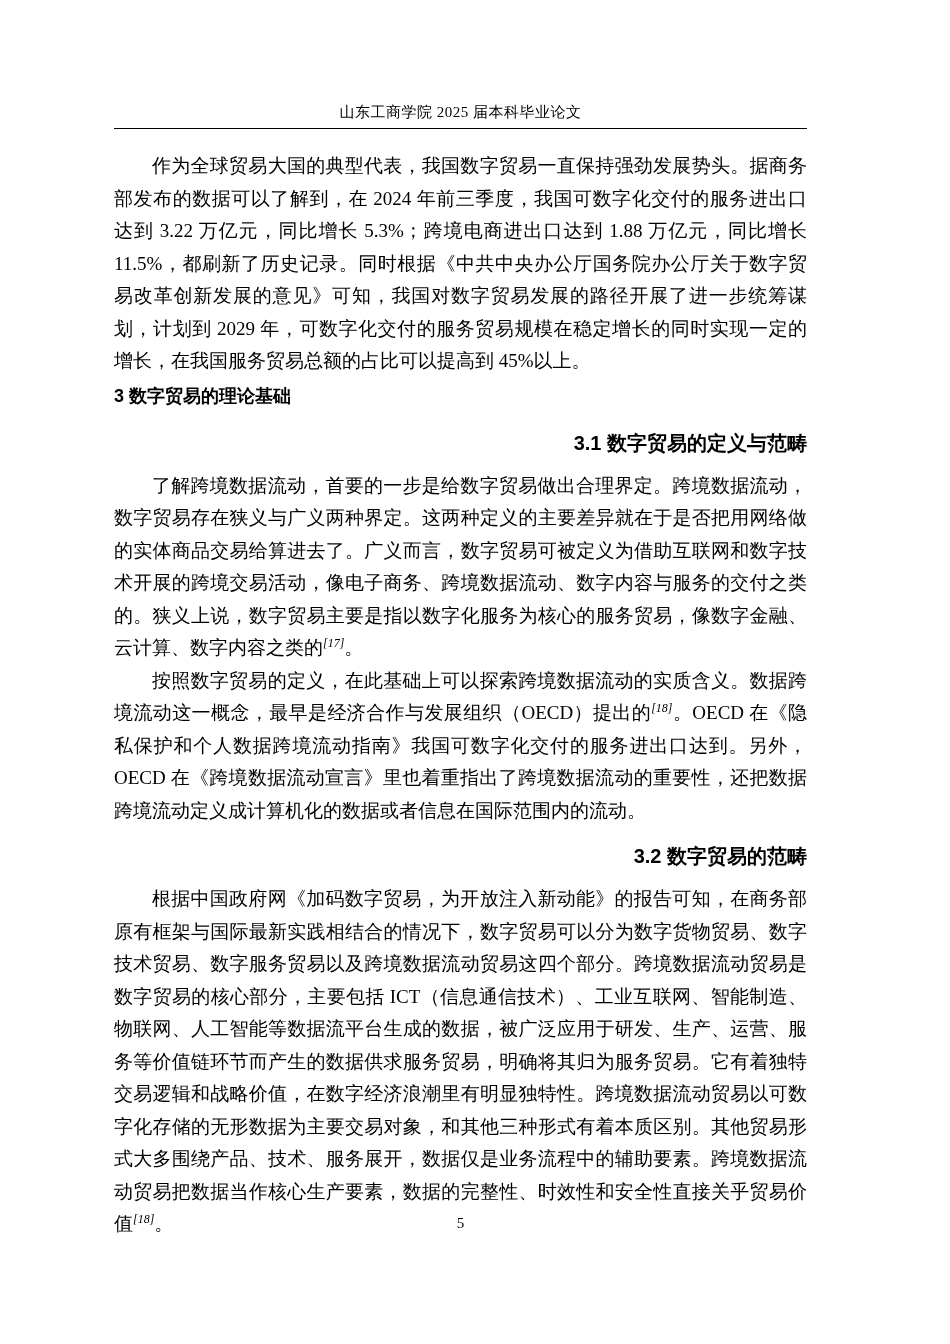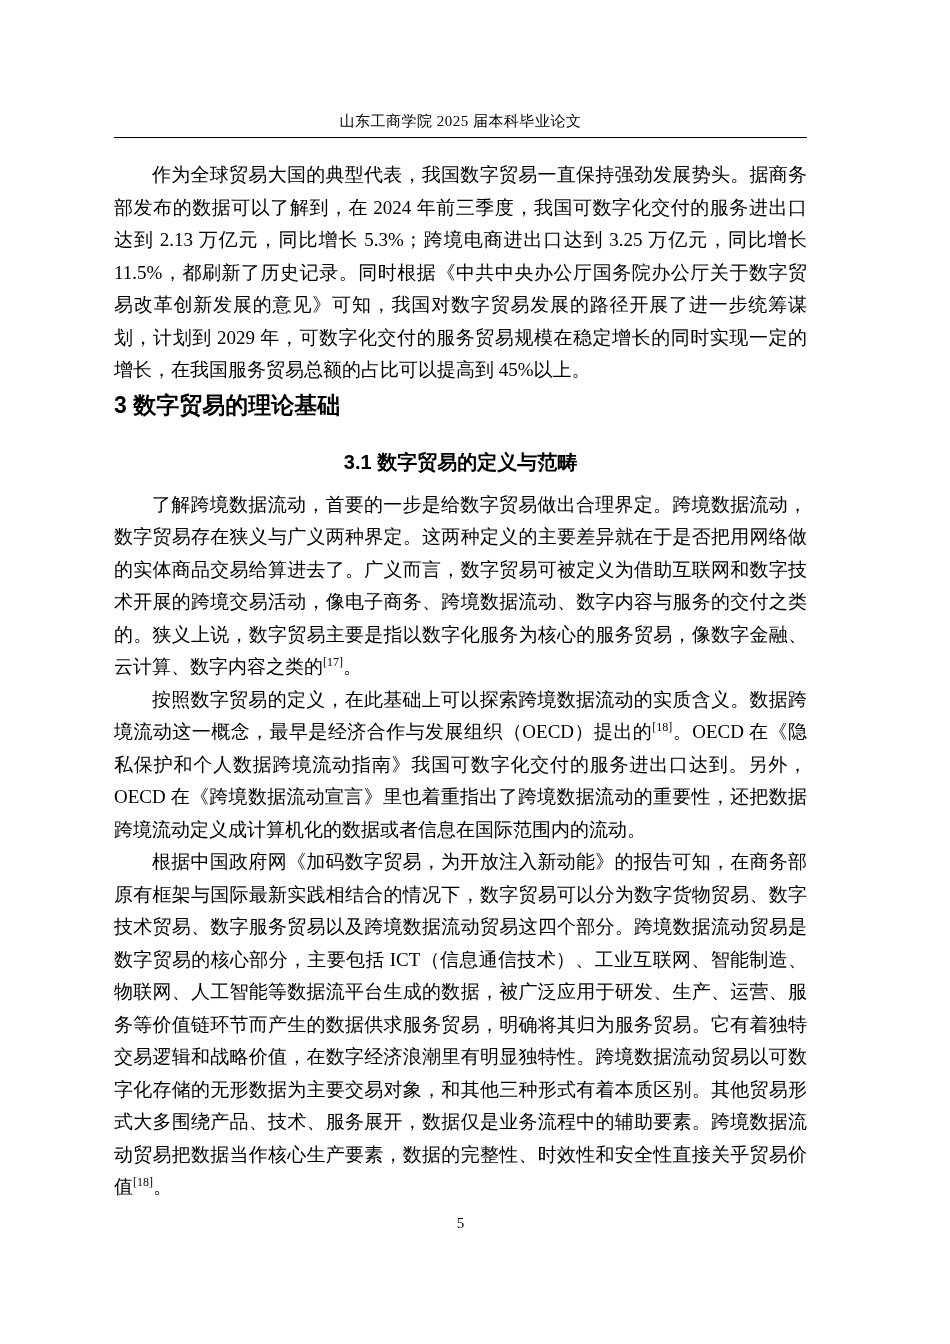--- a/index.html
+++ b/index.html
@@ -8,21 +8,21 @@
     width: 950px;
     height: 1344px;
     position: relative;
     overflow: hidden;
     font-family: "Liberation Serif", "DejaVu Serif", serif;
     color: #000000;
   }
   .page {
     width: 921px;
     height: 1344px;
-    padding: 9px 114px;
+    padding: 0 114px;
     position: relative;
     background: #ffffff;
   }
   .page-header {
     padding-top: 102px;
   }
   .header-text {
     text-align: center;
     font-size: 15px;
     line-height: 20px;
@@ -37,36 +37,37 @@
     text-align: justify;
   }
   .body-para {
     text-indent: 2em;
     margin: 0;
   }
   .content sup {
     font-size: 12px;
     line-height: 0;
     vertical-align: super;
+    font-style: italic;
   }
   h1.sec-h1 {
     font-family: "Liberation Sans", "DejaVu Sans", sans-serif;
-    font-size: 23px;
+    font-size: 18px;
     line-height: 36px;
     font-weight: bold;
     margin: 0 0 6px 0;
     text-align: left;
   }
   h2.sec-h2 {
     font-family: "Liberation Sans", "DejaVu Sans", sans-serif;
     font-size: 20px;
     line-height: 34px;
     font-weight: bold;
-    margin: 22px 0 10px 0;
-    text-align: center;
+    margin: 12px 0 10px 0;
+    text-align: right;
   }
   .page-footer {
     position: absolute;
     left: 0;
     right: 0;
     bottom: 112px;
     text-align: center;
     font-size: 15px;
     line-height: 18px;
   }
@@ -75,30 +76,31 @@
 <body>
 
 <div class="page">
 
   <header class="page-header">
     <div class="header-text">山东工商学院 2025 届本科毕业论文</div>
   </header>
 
   <main class="content">
 
-    <p class="body-para">作为全球贸易大国的典型代表，我国数字贸易一直保持强劲发展势头。据商务部发布的数据可以了解到，在 2024 年前三季度，我国可数字化交付的服务进出口达到 2.13 万亿元，同比增长 5.3%；跨境电商进出口达到 3.25 万亿元，同比增长 11.5%，都刷新了历史记录。同时根据《中共中央办公厅国务院办公厅关于数字贸易改革创新发展的意见》可知，我国对数字贸易发展的路径开展了进一步统筹谋划，计划到 2029 年，可数字化交付的服务贸易规模在稳定增长的同时实现一定的增长，在我国服务贸易总额的占比可以提高到 45%以上。</p>
+    <p class="body-para">作为全球贸易大国的典型代表，我国数字贸易一直保持强劲发展势头。据商务部发布的数据可以了解到，在 2024 年前三季度，我国可数字化交付的服务进出口达到 3.22 万亿元，同比增长 5.3%；跨境电商进出口达到 1.88 万亿元，同比增长 11.5%，都刷新了历史记录。同时根据《中共中央办公厅国务院办公厅关于数字贸易改革创新发展的意见》可知，我国对数字贸易发展的路径开展了进一步统筹谋划，计划到 2029 年，可数字化交付的服务贸易规模在稳定增长的同时实现一定的增长，在我国服务贸易总额的占比可以提高到 45%以上。</p>
 
     <h1 class="sec-h1">3 数字贸易的理论基础</h1>
 
     <h2 class="sec-h2">3.1 数字贸易的定义与范畴</h2>
 
     <p class="body-para"><span>了解跨境数据流动，首要的一步是给数字贸易做出合理界定。跨境数据流动，数字贸易存在狭义与广义两种界定。这两种定义的主要差异就在于是否把用网络做的实体商品交易给算进去了。广义而言，数字贸易可被定义为借助互联网和数字技术开展的跨境交易活动，像电子商务、跨境数据流动、数字内容与服务的交付之类的。狭义上说，数字贸易主要是指以数字化服务为核心的服务贸易，像数字金融、云计算、数字内容之类的</span><sup>[17]</sup><span>。</span></p>
 
     <p class="body-para"><span>按照数字贸易的定义，在此基础上可以探索跨境数据流动的实质含义。数据跨境流动这一概念，最早是经济合作与发展组织（OECD）提出的</span><sup>[18]</sup><span>。OECD 在《隐私保护和个人数据跨境流动指南》我国可数字化交付的服务进出口达到。另外，OECD 在《跨境数据流动宣言》里也着重指出了跨境数据流动的重要性，还把数据跨境流动定义成计算机化的数据或者信息在国际范围内的流动。</span></p>
 
+    <h2 class="sec-h2">3.2 数字贸易的范畴</h2>
 
     <p class="body-para"><span>根据中国政府网《加码数字贸易，为开放注入新动能》的报告可知，在商务部原有框架与国际最新实践相结合的情况下，数字贸易可以分为数字货物贸易、数字技术贸易、数字服务贸易以及跨境数据流动贸易这四个部分。跨境数据流动贸易是数字贸易的核心部分，主要包括 ICT（信息通信技术）、工业互联网、智能制造、物联网、人工智能等数据流平台生成的数据，被广泛应用于研发、生产、运营、服务等价值链环节而产生的数据供求服务贸易，明确将其归为服务贸易。它有着独特交易逻辑和战略价值，在数字经济浪潮里有明显独特性。跨境数据流动贸易以可数字化存储的无形数据为主要交易对象，和其他三种形式有着本质区别。其他贸易形式大多围绕产品、技术、服务展开，数据仅是业务流程中的辅助要素。跨境数据流动贸易把数据当作核心生产要素，数据的完整性、时效性和安全性直接关乎贸易价值</span><sup>[18]</sup><span>。</span></p>
 
   </main>
 
   <footer class="page-footer">
     <span>5</span>
   </footer>
 
 </div>

